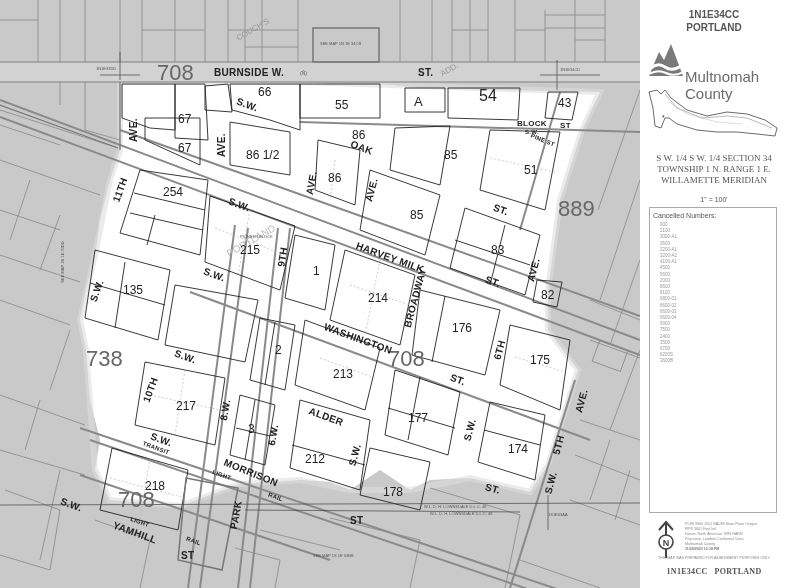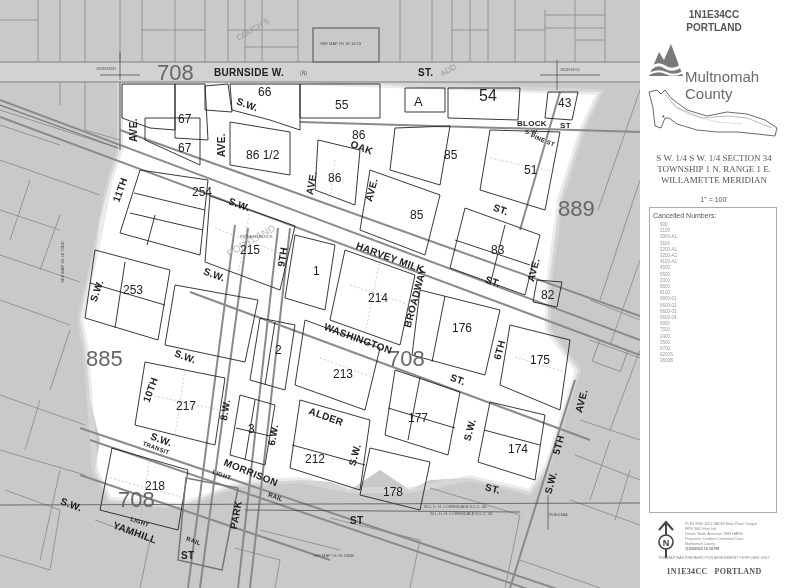--- a/index.html
+++ b/index.html
@@ -247,21 +247,21 @@
       <line x1="100" y1="75" x2="140" y2="75"></line>
       <line x1="120" y1="52" x2="120" y2="80"></line>
       <line x1="540" y1="75" x2="600" y2="75"></line>
       <line x1="557" y1="60" x2="557" y2="90"></line>
       <line x1="548" y1="495" x2="548" y2="530"></line>
     </g>
   </svg>
 
   <span class="lbl big" style="left:157px;top:62px;">708</span>
   <span class="lbl big" style="left:558px;top:198px;">889</span>
-  <span class="lbl big" style="left:86px;top:348px;">885</span>
+  <span class="lbl big" style="left:86px;top:348px;">738</span>
   <span class="lbl big" style="left:388px;top:348px;">708</span>
   <span class="lbl big" style="left:118px;top:489px;">708</span>
 
   <span class="lbl road" style="left:214px;top:68px;">BURNSIDE   W.</span>
   <span class="lbl tiny" style="left:300px;top:71px;font-size:5px;">(Ñ)</span>
   <span class="lbl road" style="left:418px;top:68px;">ST.</span>
   <span class="lbl road" style="left:236px;top:100px;transform:rotate(20deg);">S.W.</span>
   <span class="lbl road" style="left:517px;top:120px;font-size:8px;">BLOCK</span>
   <span class="lbl road" style="left:560px;top:122px;font-size:8px;">ST</span>
   <span class="lbl road" style="left:530px;top:137px;font-size:6px;transform:rotate(22deg);">PINE ST</span>
@@ -317,27 +317,27 @@
   <span class="lbl lot" style="left:479px;top:88px;font-size:16px;">54</span>
   <span class="lbl lot" style="left:558px;top:97px;font-size:12px;">43</span>
   <span class="lbl lot" style="left:178px;top:113px;font-size:12px;">67</span>
   <span class="lbl lot" style="left:178px;top:142px;font-size:12px;">67</span>
   <span class="lbl lot" style="left:246px;top:149px;font-size:12px;text-align:center;">86 1/2</span>
   <span class="lbl lot" style="left:352px;top:129px;font-size:12px;">86</span>
   <span class="lbl lot" style="left:328px;top:172px;font-size:12px;">86</span>
   <span class="lbl lot" style="left:444px;top:149px;font-size:12px;">85</span>
   <span class="lbl lot" style="left:410px;top:209px;font-size:12px;">85</span>
   <span class="lbl lot" style="left:524px;top:164px;font-size:12px;">51</span>
-  <span class="lbl lot" style="left:163px;top:186px;font-size:12px;margin-left:29px;">254</span>
+  <span class="lbl lot" style="left:163px;top:186px;font-size:12px;">254</span>
   <span class="lbl lot" style="left:240px;top:244px;font-size:12px;">215</span>
   <span class="lbl lot" style="left:313px;top:265px;font-size:12px;">1</span>
   <span class="lbl lot" style="left:368px;top:292px;font-size:12px;">214</span>
   <span class="lbl lot" style="left:491px;top:244px;font-size:12px;">83</span>
   <span class="lbl lot" style="left:541px;top:289px;font-size:12px;">82</span>
-  <span class="lbl lot" style="left:123px;top:284px;font-size:12px;">253</span>
+  <span class="lbl lot" style="left:123px;top:284px;font-size:12px;">135</span>
   <span class="lbl lot" style="left:452px;top:322px;font-size:12px;">176</span>
   <span class="lbl lot" style="left:530px;top:354px;font-size:12px;">175</span>
   <span class="lbl lot" style="left:333px;top:368px;font-size:12px;">213</span>
   <span class="lbl lot" style="left:176px;top:400px;font-size:12px;">217</span>
   <span class="lbl lot" style="left:275px;top:344px;font-size:12px;">2</span>
   <span class="lbl lot" style="left:248px;top:423px;font-size:12px;">3</span>
   <span class="lbl lot" style="left:305px;top:453px;font-size:12px;">212</span>
   <span class="lbl lot" style="left:408px;top:412px;font-size:12px;">177</span>
   <span class="lbl lot" style="left:508px;top:443px;font-size:12px;">174</span>
   <span class="lbl lot" style="left:145px;top:480px;font-size:12px;">218</span>

